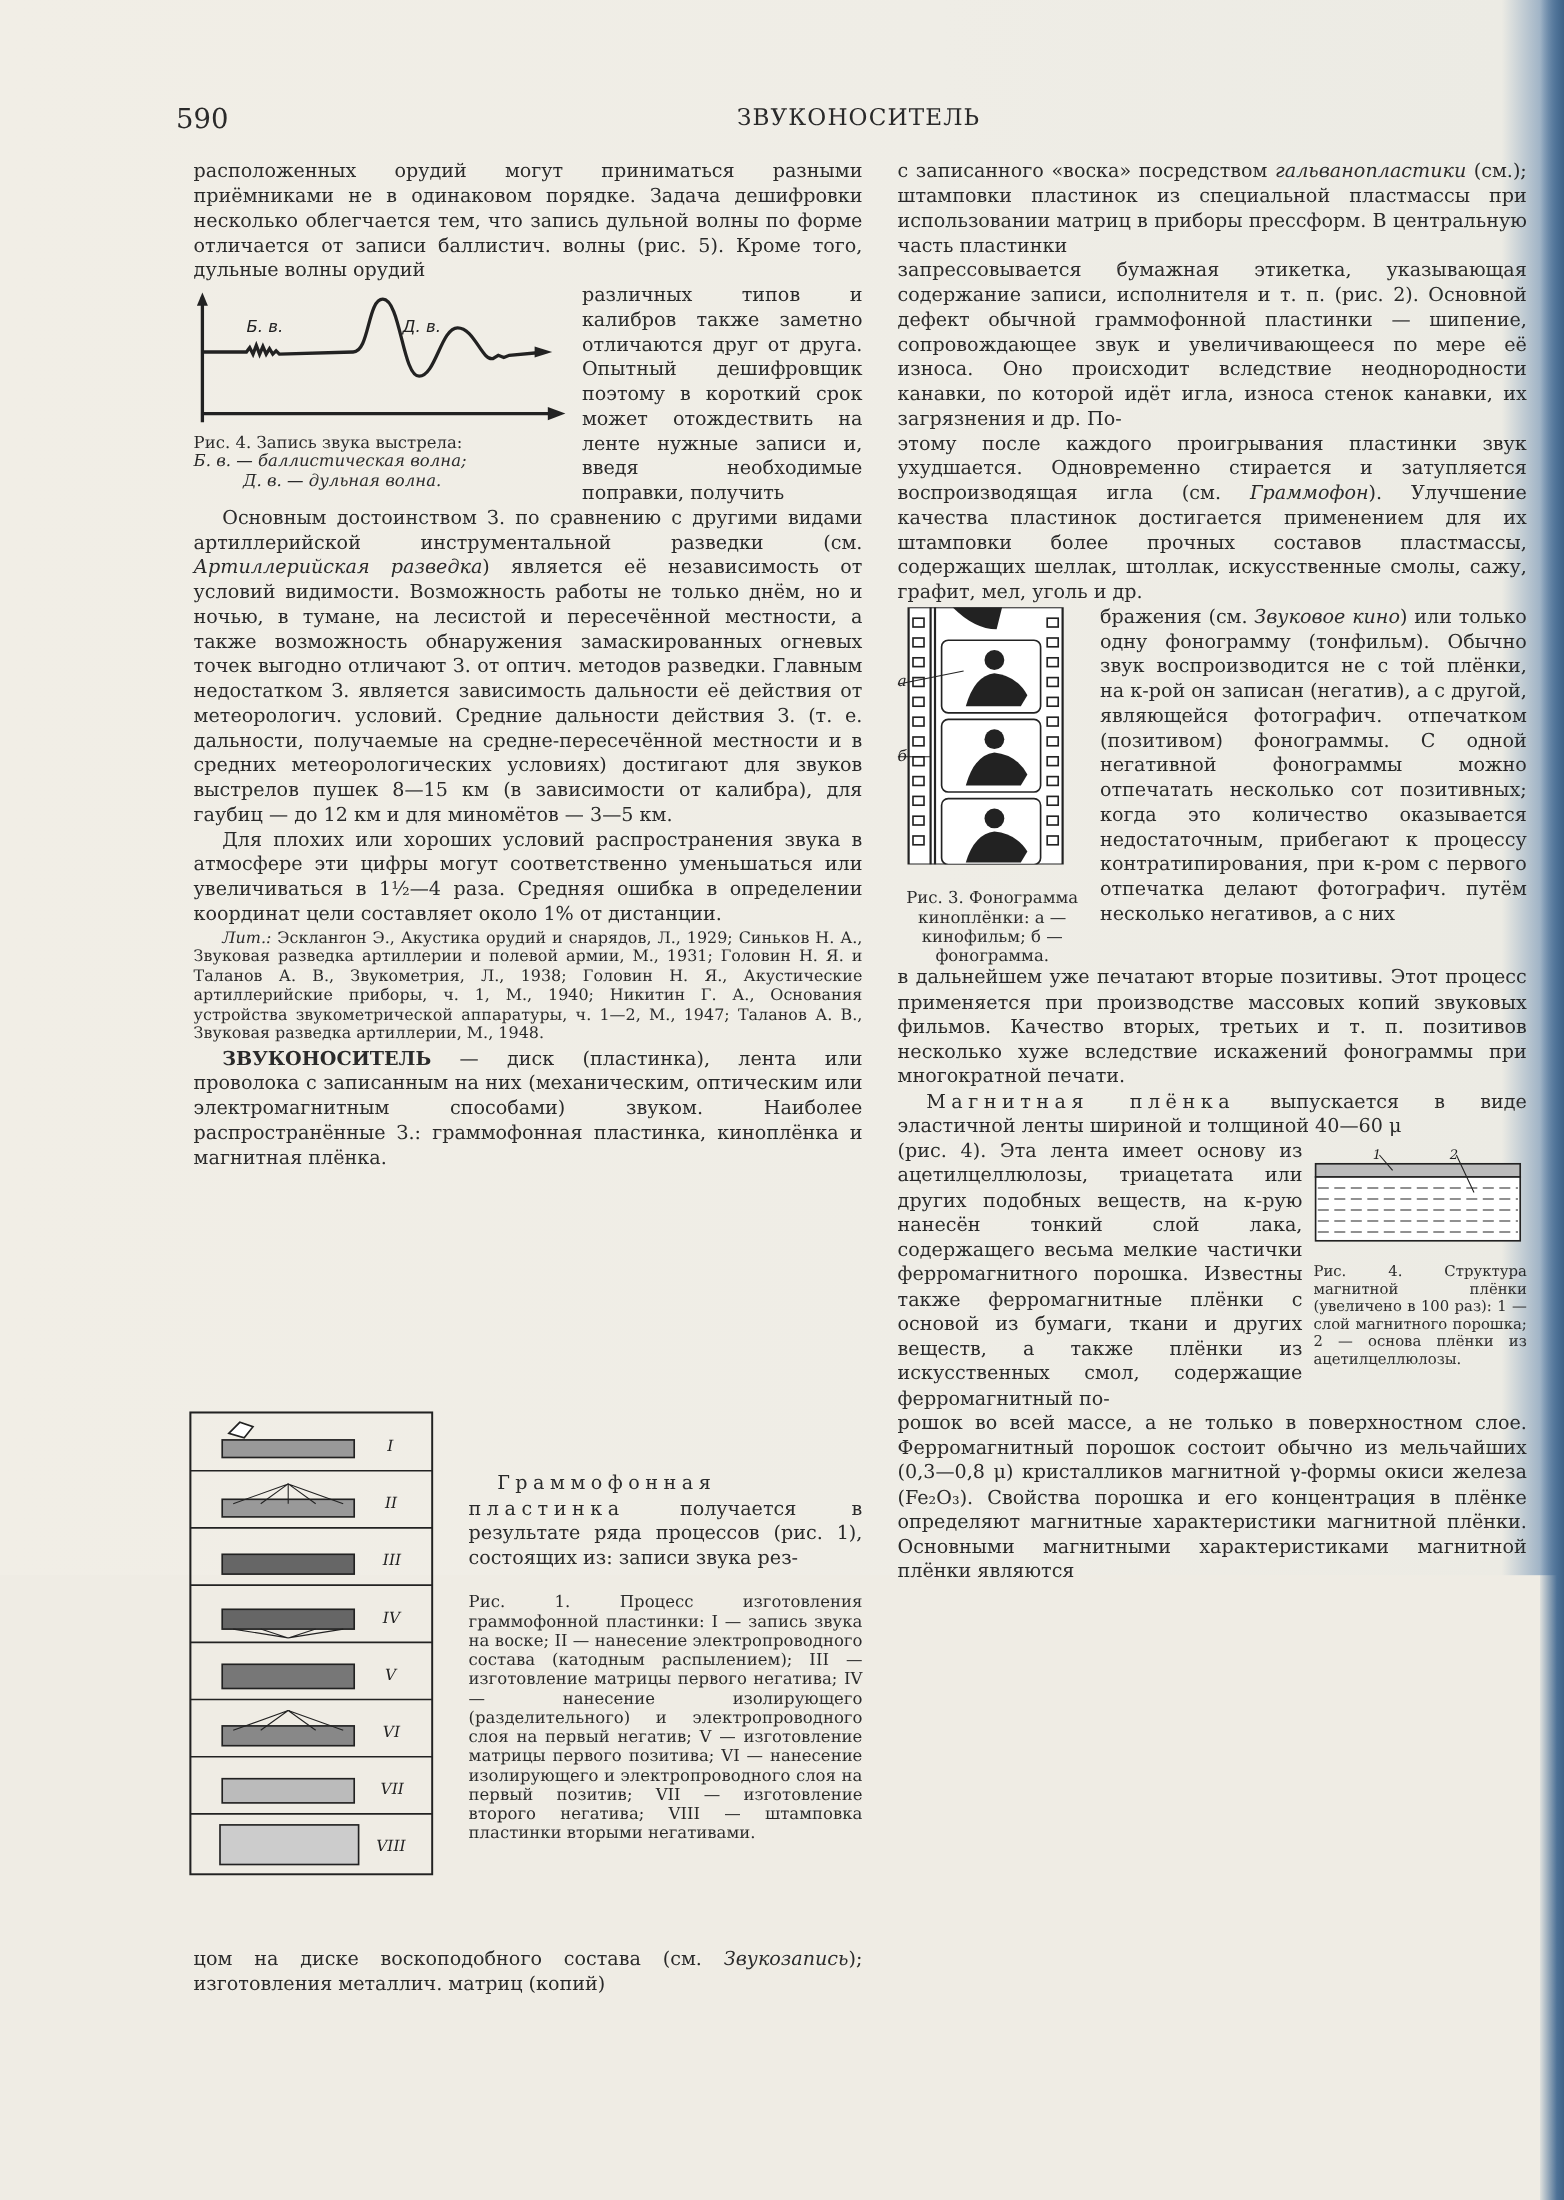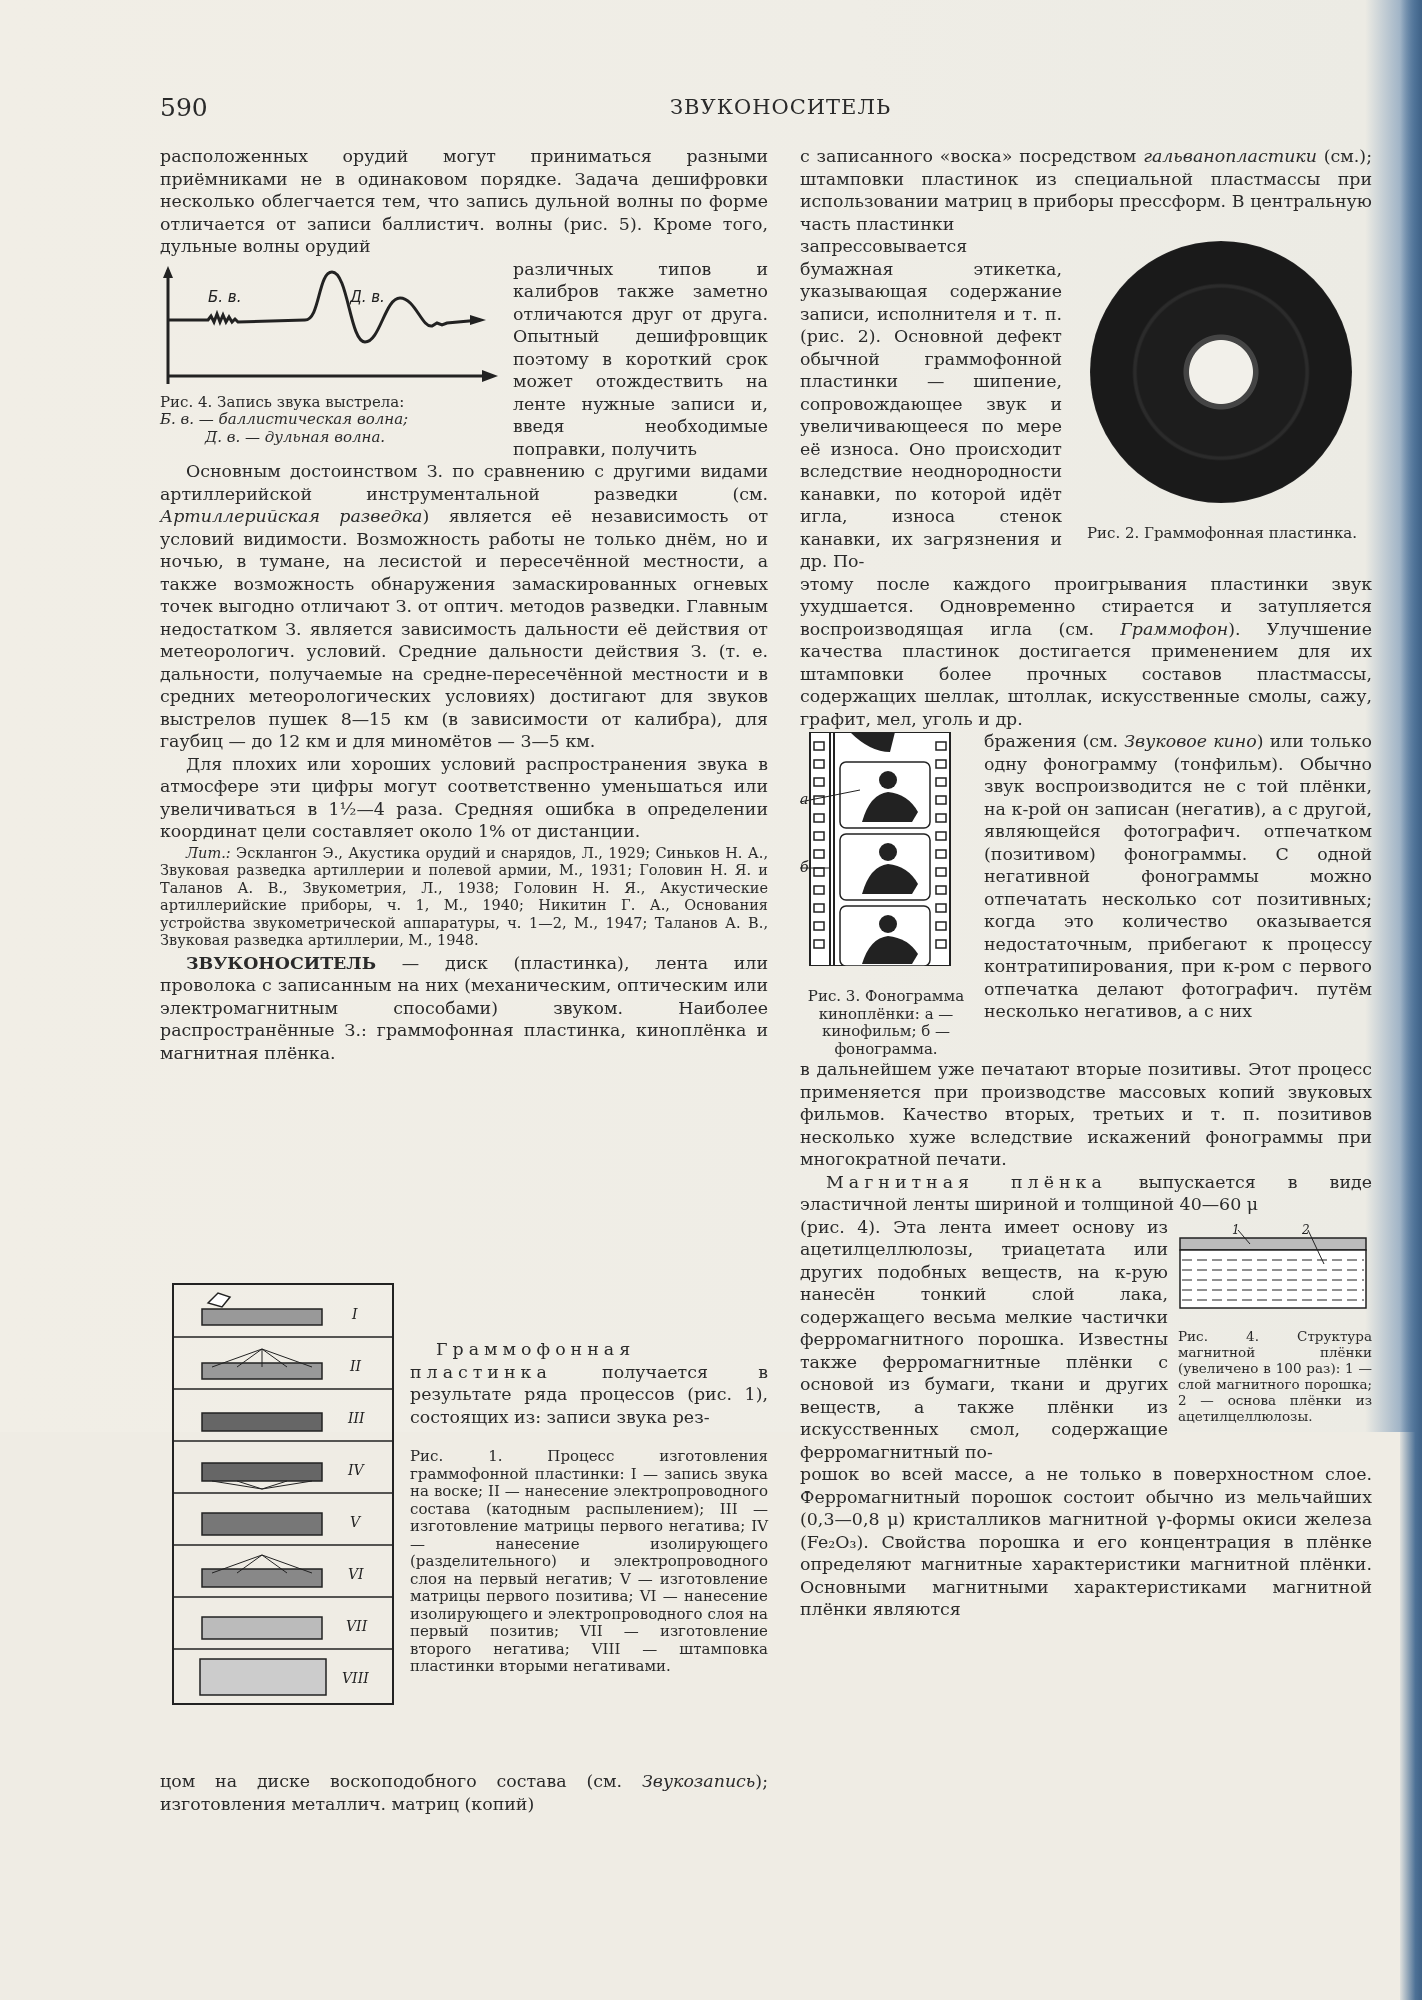--- a/index.html
+++ b/index.html
@@ -8,21 +8,21 @@
     background: #efece4;
     font-family: "DejaVu Serif", "Liberation Serif", serif;
     color: #2a2a2a;
   }
   .page { position: absolute; left: 0; top: 0; width: 1422px; height: 1432px;
     background: linear-gradient(90deg, #f1eee6 0%, #efede6 60%, #ecebe4 96%, #9fb3c6 98.5%, #5c7fa6 100%); }
   .edge { position: absolute; right: 0; top: 0; width: 22px; height: 2000px;
     background: linear-gradient(90deg, rgba(160,180,200,0.2), #4d7196 70%, #3e6186); }
   .header-num { position: absolute; left: 160px; top: 93px; font-size: 25px; }
   .header-title { position: absolute; left: 670px; top: 95px; font-size: 21px; letter-spacing: 1px; }
-  .col { position: absolute; font-size: 17.4px; line-height: 22.5px; text-align: justify; }
+  .col { position: absolute; font-size: 17.4px; line-height: 22.5px; text-align: justify; margin-left: 16px; }
   .col p { margin: 0; }
   .indent { text-indent: 26px; }
   .spaced { letter-spacing: 5px; }
   .it { font-style: italic; }
   .bold { font-weight: bold; }
   .small { font-size: 14.5px; line-height: 17.5px; }
   .cap { font-size: 15px; line-height: 17.5px; text-align: justify; }
   .fig { position: absolute; }
   .float-right { float: right; }
   .float-left { float: left; }
@@ -111,24 +111,20 @@
     <p class="cap" style="margin-top:20px;">Рис. 1. Процесс изготовления граммофонной пластинки: I — запись звука на воске; II — нанесение электропроводного состава (катодным распылением); III — изготовление матрицы первого негатива; IV — нанесение изолирующего (разделительного) и электропроводного слоя на первый негатив; V — изготовление матрицы первого позитива; VI — нанесение изолирующего и электропроводного слоя на первый позитив; VII — изготовление второго негатива; VIII — штамповка пластинки вторыми негативами.</p>
   </div>
 
   <div class="col" style="left:160px; top:1770px; width:608px;">
     <p><span>цом на диске воскоподобного состава (см. </span><span class="it">Звукозапись</span><span>); изготовления металлич. матриц (копий)</span></p>
   </div>
 
   <div class="col" style="left:800px; top:145px; width:572px;">
     <p><span>с записанного «воска» посредством </span><span class="it">гальванопластики</span><span> (см.); штамповки пластинок из специальной пластмассы при использовании матриц в приборы прессформ. В центральную часть пластинки</span></p>
 
-    <div class="float-right" style="width:300px; margin-left:10px; margin-top:6px;">
-      <div class="disc" style="width:262px; height:262px; margin-left:18px; background: radial-gradient(circle at 50% 50%, #f2f0ea 0 17%, #444 17.5% 20%, #1d1d1d 20.5% 45%, #2b2b2b 46% 47%, #1a1a1a 48% 70%, #2a2a2a 71% 100%);"></div>
-      <div class="cap" style="text-align:center; margin-top:22px;">Рис. 2. Граммофонная пластинка.</div>
-    </div>
 
     <p style="text-align:justify;"><span>запрессовывается бумажная этикетка, указывающая содержание записи, исполнителя и т. п. (рис. 2). Основной дефект обычной граммофонной пластинки — шипение, сопровождающее звук и увеличивающееся по мере её износа. Оно происходит вследствие неоднородности канавки, по которой идёт игла, износа стенок канавки, их загрязнения и др. По-</span></p>
     <p style="clear:both;"><span>этому после каждого проигрывания пластинки звук ухудшается. Одновременно стирается и затупляется воспроизводящая игла (см. </span><span class="it">Граммофон</span><span>). Улучшение качества пластинок достигается применением для их штамповки более прочных составов пластмассы, содержащих шеллак, штоллак, искусственные смолы, сажу, графит, мел, уголь и др.</span></p>
 
     <div class="float-left" style="width:172px; margin-right:12px; margin-top:2px;">
       <svg width="160" height="234" viewBox="0 0 160 234">
         <rect x="10" y="0" width="140" height="234" fill="#fff" stroke="#222" stroke-width="2"></rect>
         <line x1="30" y1="0" x2="30" y2="234" stroke="#222" stroke-width="2"></line>
         <line x1="34" y1="0" x2="34" y2="234" stroke="#222" stroke-width="2"></line>
         <g fill="#fff" stroke="#222" stroke-width="1.5">

